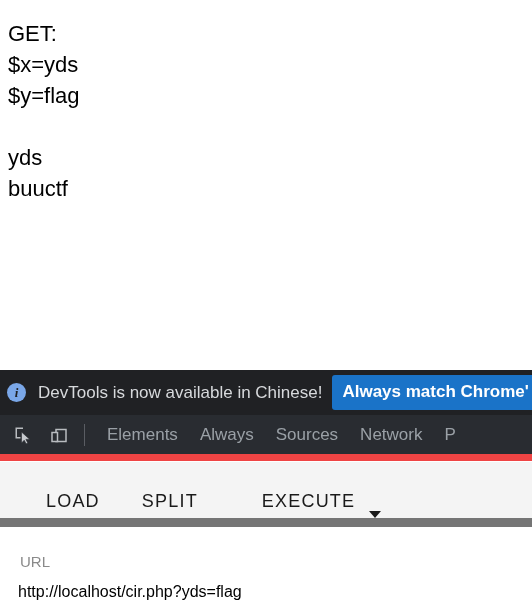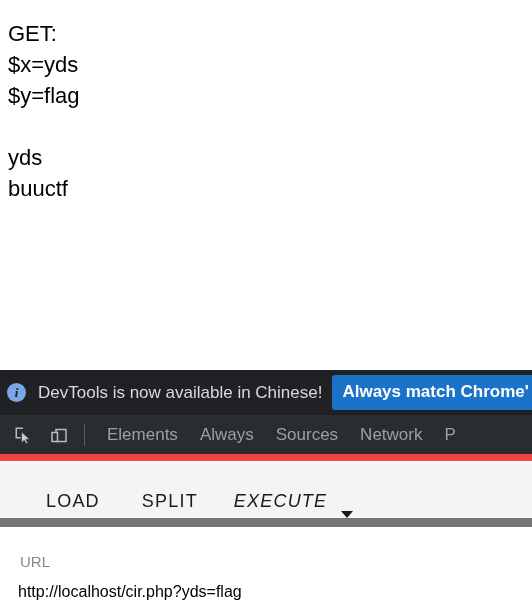--- a/index.html
+++ b/index.html
@@ -145,21 +145,21 @@
     color: #1a1a1a;
     background: transparent;
     border: none;
     white-space: nowrap;
     cursor: pointer;
     font-family: "Liberation Sans", sans-serif;
     padding: 6px 2px;
   }
   .sp-load   { margin-left: 44px; }
   .sp-split  { margin-left: 38px; }
-  .sp-exec   { margin-left: 32px; font-style: italic; }
+  .sp-exec   { margin-left: 60px; }
   .sp-test   { margin-left: 42px; }
   .caret-icon {
     flex: 0 0 auto;
     margin-left: 12px;
     width: 0; height: 0;
     border-left: 6px solid transparent;
     border-right: 6px solid transparent;
     border-top: 7px solid #1a1a1a;
     cursor: pointer;
   }

